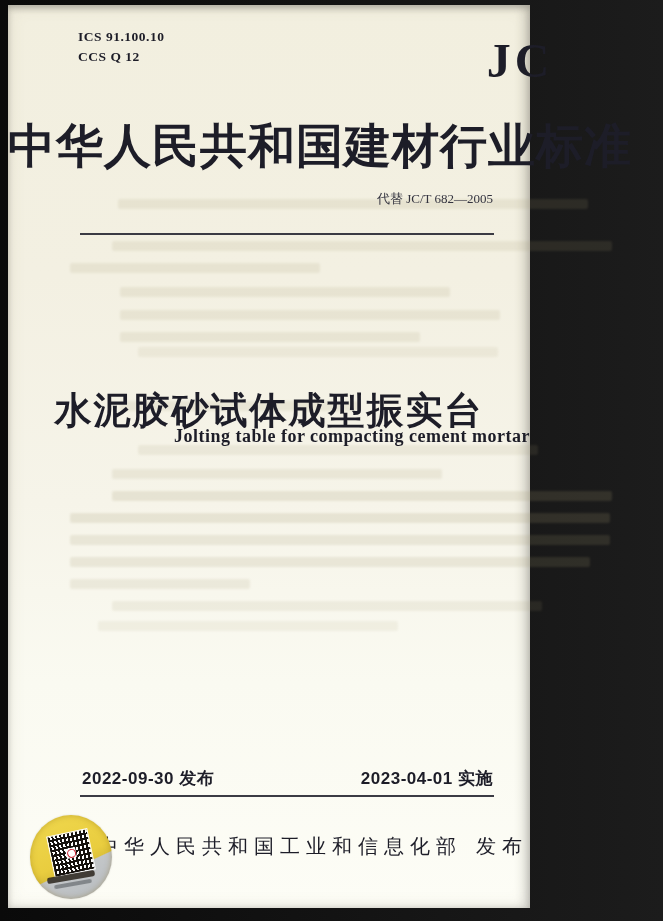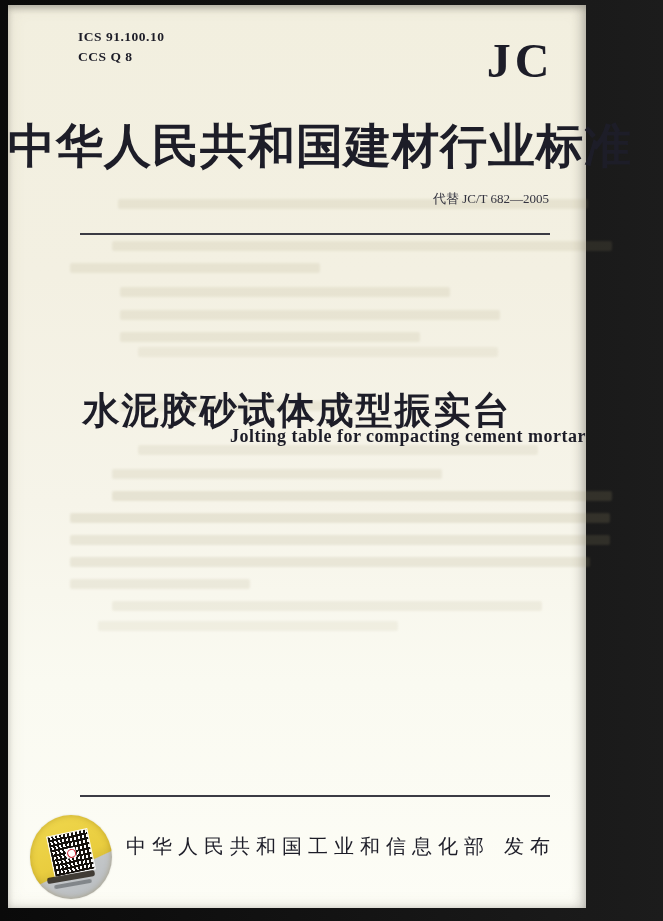--- a/index.html
+++ b/index.html
@@ -4,21 +4,21 @@
 <style>
   html,body{margin:0;padding:0;}
   body{
     width:663px;height:921px;position:relative;
     background:#141414;
     font-family:"Liberation Serif","DejaVu Serif",serif;
     overflow:hidden;
   }
   .scan-frame{position:absolute;inset:0;background:linear-gradient(90deg,#0a0a0a,#1c1c1c);}
   .page{
-    position:absolute;left:8px;top:5px;width:578px;height:903px;
+    position:absolute;left:8px;top:5px;width:522px;height:903px;
     background:linear-gradient(180deg,#f2efdf 0%,#f3f0e2 30%,#f6f4e9 55%,#fafaf1 75%,#fdfdf6 100%);
     box-shadow:inset 0 0 18px rgba(120,110,80,0.12), inset -6px 0 10px rgba(60,60,60,0.18), inset 0 3px 6px rgba(40,40,40,0.25);
     color:#1d1d28;
   }
   .abs{position:absolute;}
   
   .ics-block{left:70px;top:22px;font-size:13.5px;font-weight:bold;line-height:1.45;letter-spacing:0.5px;}
   .jc-logo{left:412px;top:28px;width:200px;text-align:center;font-size:48px;font-weight:bold;letter-spacing:4px;}
   .std-class{left:0;top:110px;width:100%;text-align:center;font-size:47px;font-weight:bold;letter-spacing:1px;white-space:nowrap;}
   .std-num-block{right:37px;top:172px;text-align:right;}
@@ -80,36 +80,40 @@
     <div class="bleed-row" style="left:62px;top:508px;width:540px;opacity:0.18;"></div>
     <div class="bleed-row" style="left:62px;top:530px;width:540px;opacity:0.16;"></div>
     <div class="bleed-row" style="left:62px;top:552px;width:520px;opacity:0.16;"></div>
     <div class="bleed-row" style="left:62px;top:574px;width:180px;"></div>
     <div class="bleed-row" style="left:104px;top:596px;width:430px;opacity:0.12;"></div>
     <div class="bleed-row" style="left:90px;top:616px;width:300px;opacity:0.1;"></div>
   </div>
 
   <div class="abs ics-block">
     <div>ICS 91.100.10</div>
-    <div>CCS Q 8</div>
+    <div>CCS Q 12</div>
   </div>
 
   <div class="abs jc-logo">JC</div>
 
   <div class="abs std-class">中华人民共和国建材行业标准</div>
 
   <div class="abs std-num-block">
     <div class="std-replaces">代替 JC/T 682—2005</div>
   </div>
 
   <div class="abs rule rule-1"></div>
 
   <div class="abs main-title">水泥胶砂试体成型振实台</div>
   <div class="abs en-title">Jolting table for compacting cement mortar</div>
 
+  <div class="abs dates-row">
+    <span>2022-09-30 发布</span>
+    <span>2023-04-01 实施</span>
+  </div>
 
   <div class="abs rule rule-2"></div>
 
   <div class="abs publisher-row">
     <span>中华人民共和国工业和信息化部</span><span class="publisher-suffix">发布</span>
   </div>
 
   <div class="abs sticker">
     <div class="sticker-disc"></div>
     <div class="sticker-qr"></div>

